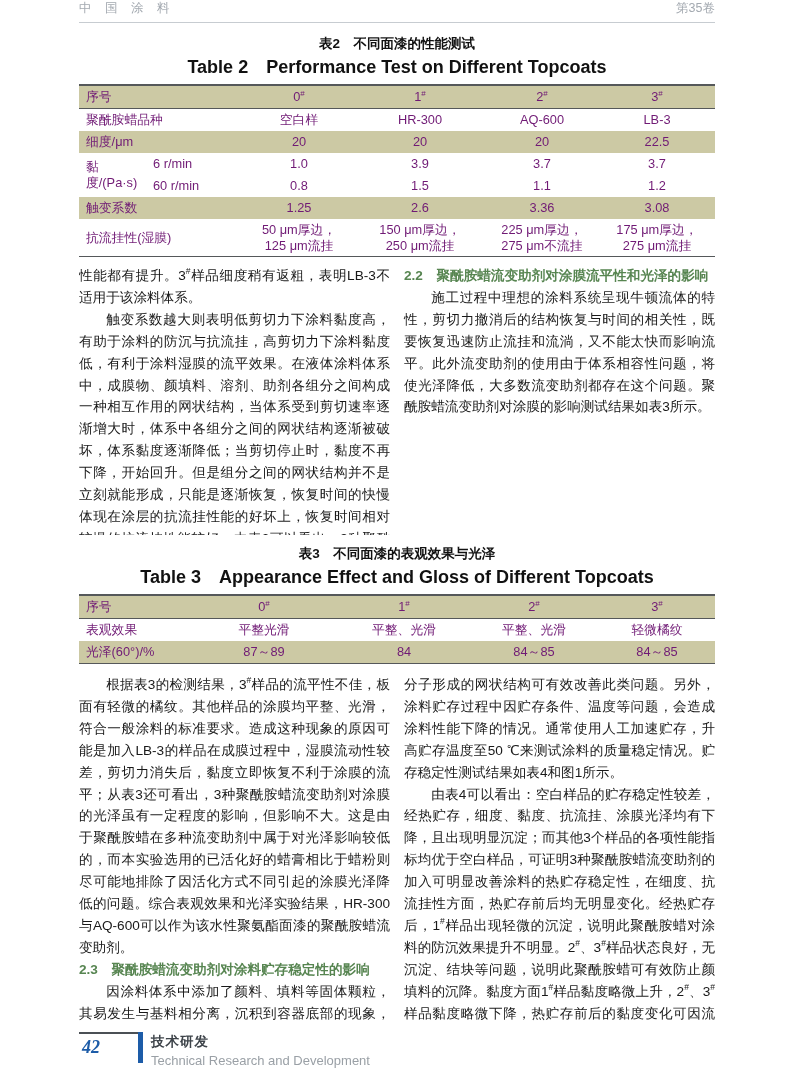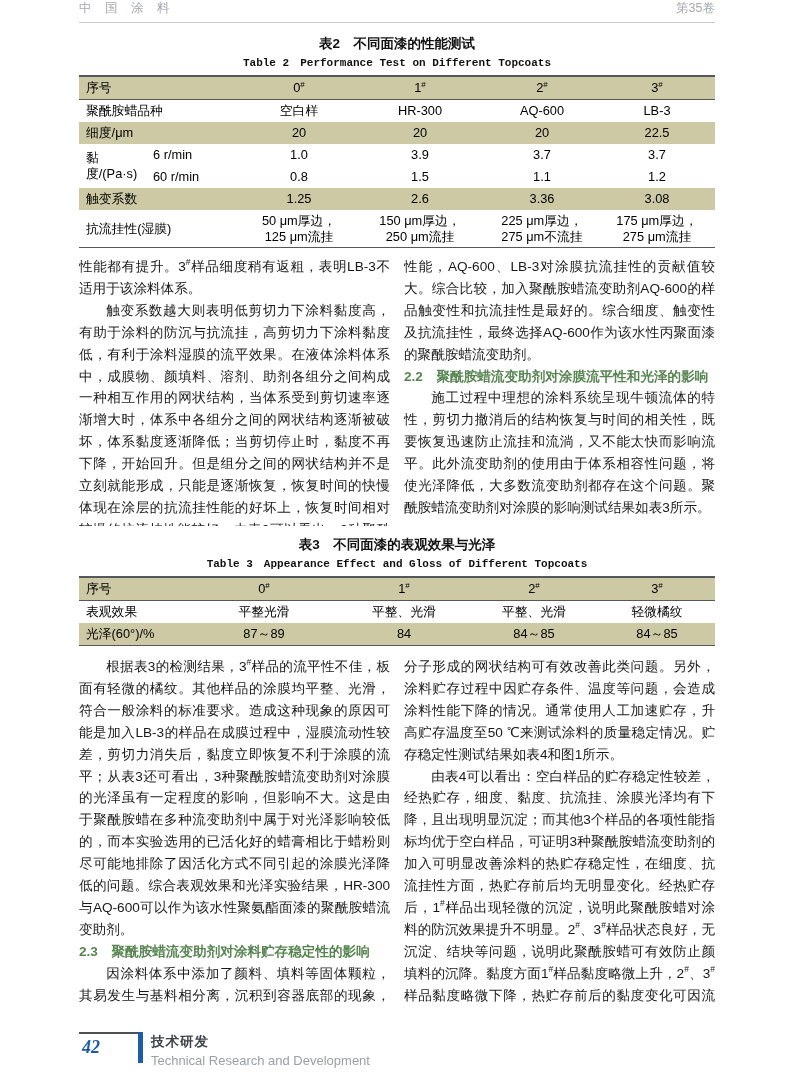--- a/index.html
+++ b/index.html
@@ -16,27 +16,27 @@
     padding-bottom:5px; border-bottom:1px solid #c7ccd1;
     color:#a3a9b0; font-size:12.5px;
   }
   .journal { letter-spacing:5px; }
 
   
   .caption { text-align:center; }
   .cap2 { margin-top:12px; }
   .cap3 { margin-top:10px; }
   .cap-zh { font-size:13.5px; font-weight:bold; color:#111; }
-  .cap-en { font-size:11px; font-weight:bold; margin-top:2px;
-            font-family:Liberation Mono, monospace; color:#111; }
+  .cap-en { font-size:18px; font-weight:bold; margin-top:2px;
+            font-family:Liberation Sans, sans-serif; color:#111; }
 
   
   table.dtable {
     width:100%; table-layout:fixed; border-collapse:collapse;
-    margin-top:5px; font-size:12.8px; color:#000000;
+    margin-top:5px; font-size:12.8px; color:#701a75;
     border-top:2px solid #55585a; border-bottom:1.5px solid #55585a;
   }
   .dtable td { padding:3px 2px; line-height:16px; vertical-align:middle; }
   .dtable tr.hdr td { border-bottom:1px solid #55585a; }
   tr.tan td { background:#ccc9a4; }
   td.lbl { text-align:left; padding-left:7px; }
   td.sublbl { text-align:left; padding-left:2px; }
   td.val { text-align:center; }
   .dtable sup { font-size:8px; vertical-align:super; line-height:0; }
   td.val div { line-height:15.5px; }
@@ -151,21 +151,20 @@
       </tr>
     </tbody>
   </table>
 
   <div class="cols cols-1">
     <div class="col">
       <p>性能都有提升。3<sup>#</sup>样品细度稍有返粗，表明LB-3不适用于该涂料体系。</p>
       <p class="indent">触变系数越大则表明低剪切力下涂料黏度高，有助于涂料的防沉与抗流挂，高剪切力下涂料黏度低，有利于涂料湿膜的流平效果。在液体涂料体系中，成膜物、颜填料、溶剂、助剂各组分之间构成一种相互作用的网状结构，当体系受到剪切速率逐渐增大时，体系中各组分之间的网状结构逐渐被破坏，体系黏度逐渐降低；当剪切停止时，黏度不再下降，开始回升。但是组分之间的网状结构并不是立刻就能形成，只能是逐渐恢复，恢复时间的快慢体现在涂层的抗流挂性能的好坏上，恢复时间相对较慢的抗流挂性能较好。由表2可以看出，3种聚酰胺蜡均可以获得良好的抗流挂</p>
     </div>
     <div class="col">
-      <p>性能，AQ-600、LB-3对涂膜抗流挂性的贡献值较大。综合比较，加入聚酰胺蜡流变助剂AQ-600的样品触变性和抗流挂性是最好的。综合细度、触变性及抗流挂性，最终选择AQ-600作为该水性丙聚面漆的聚酰胺蜡流变助剂。</p>
       <p class="sec-h">2.2　聚酰胺蜡流变助剂对涂膜流平性和光泽的影响</p>
       <p class="indent">施工过程中理想的涂料系统呈现牛顿流体的特性，剪切力撤消后的结构恢复与时间的相关性，既要恢复迅速防止流挂和流淌，又不能太快而影响流平。此外流变助剂的使用由于体系相容性问题，将使光泽降低，大多数流变助剂都存在这个问题。聚酰胺蜡流变助剂对涂膜的影响测试结果如表3所示。</p>
     </div>
   </div>
 
   <div class="caption cap3">
     <div class="cap-zh">表3　不同面漆的表观效果与光泽</div>
     <div class="cap-en">Table 3　Appearance Effect and Gloss of Different Topcoats</div>
   </div>
 

